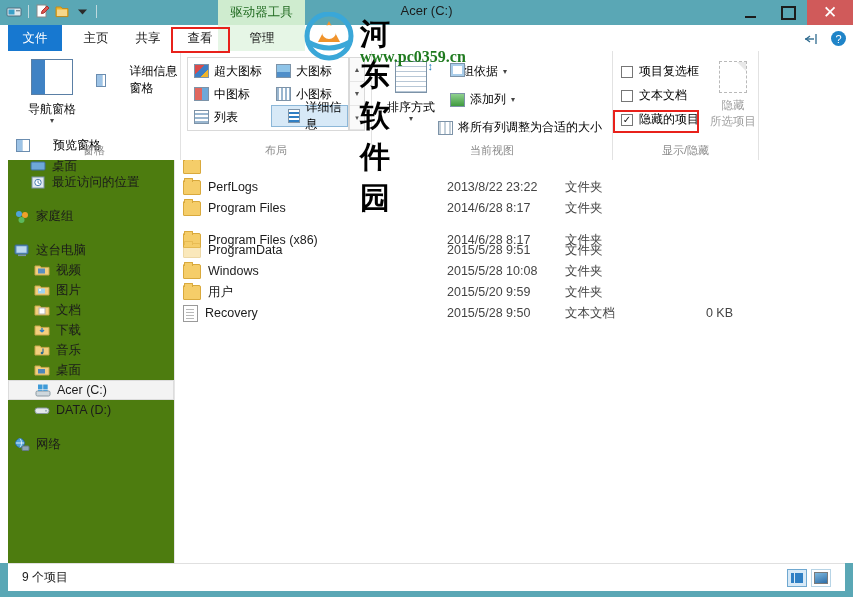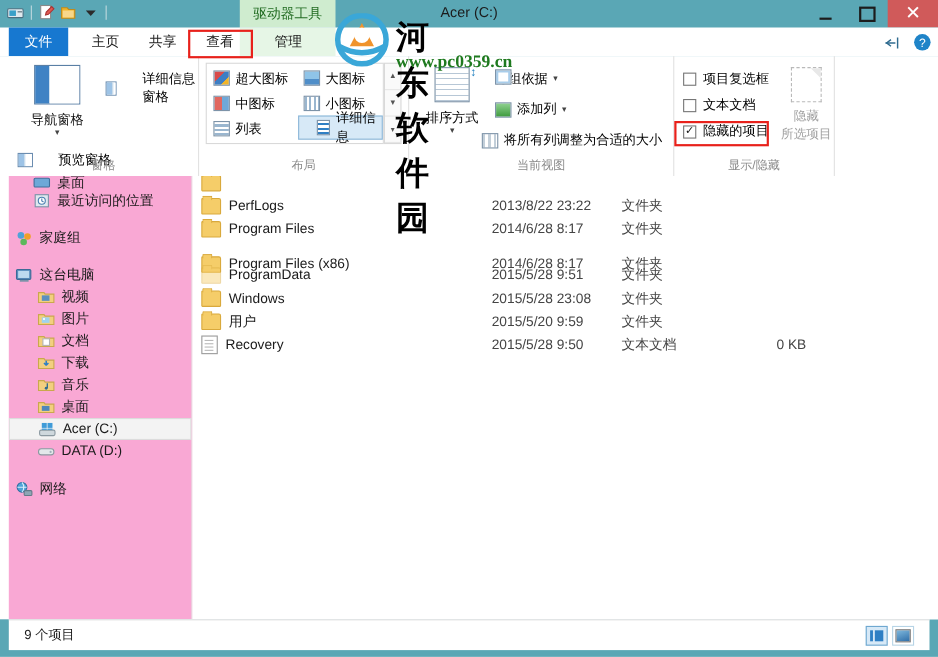--- a/index.html
+++ b/index.html
@@ -116,21 +116,21 @@
   
   .g-opt{left:759px;width:86px;border-right:none;}
   .opt-btn{position:absolute;left:18px;top:8px;width:50px;height:70px;display:flex;
      flex-direction:column;align-items:center;cursor:default;}
   .opt-ico{width:30px;height:28px;border:1px solid #5a7fa5;background:#fff;
      background-image:repeating-linear-gradient(0deg,#2f7fc4 0 2px,#fff 2px 6px);}
   .opt-lbl{font-size:12px;margin-top:7px;}
 
   
   .body-area{position:absolute;left:0;top:160px;width:853px;height:403px;background:#fff;}
-  .sidebar{position:absolute;left:8px;top:0;width:166px;height:403px;background:#f9a8d4;
+  .sidebar{position:absolute;left:8px;top:0;width:166px;height:403px;background:#4d7c0f;
      border-right:1px solid #e5e5e5;overflow:hidden;text-align:right;}
   .nav-row{height:20px;display:flex;align-items:center;gap:6px;font-size:12.5px;color:#1b1b1b;cursor:default;}
   .nav-row.sel{background:#f3f3f3;border:1px solid #dcdcdc;box-sizing:border-box;}
   .nav-ico{width:16px;height:15px;flex:0 0 16px;position:relative;}
   .nav-gap{height:14px;}
 
   .filelist{position:absolute;left:175px;top:0;width:678px;height:403px;background:#fff;overflow:hidden;}
   .frow{position:absolute;left:0;width:678px;height:20px;display:flex;align-items:center;font-size:12.5px;color:#1b1b1b;cursor:default;}
   .fname{position:absolute;left:8px;display:flex;align-items:center;gap:7px;}
   .fdate{position:absolute;left:272px;color:#444;}
@@ -531,21 +531,21 @@
         </span>
         <span class="fdate">2015/5/28 9:51</span>
         <span class="ftype">文件夹</span>
         <span class="fsize"></span>
       </div>
       <div class="frow" style="top:101px;">
         <span class="fname">
           <span class="folder-ico"></span>
           <span>Windows</span>
         </span>
-        <span class="fdate">2015/5/28 23:08</span>
+        <span class="fdate">2015/5/28 10:08</span>
         <span class="ftype">文件夹</span>
         <span class="fsize"></span>
       </div>
       <div class="frow" style="top:122px;">
         <span class="fname">
           <span class="folder-ico"></span>
           <span>用户</span>
         </span>
         <span class="fdate">2015/5/20 9:59</span>
         <span class="ftype">文件夹</span>

